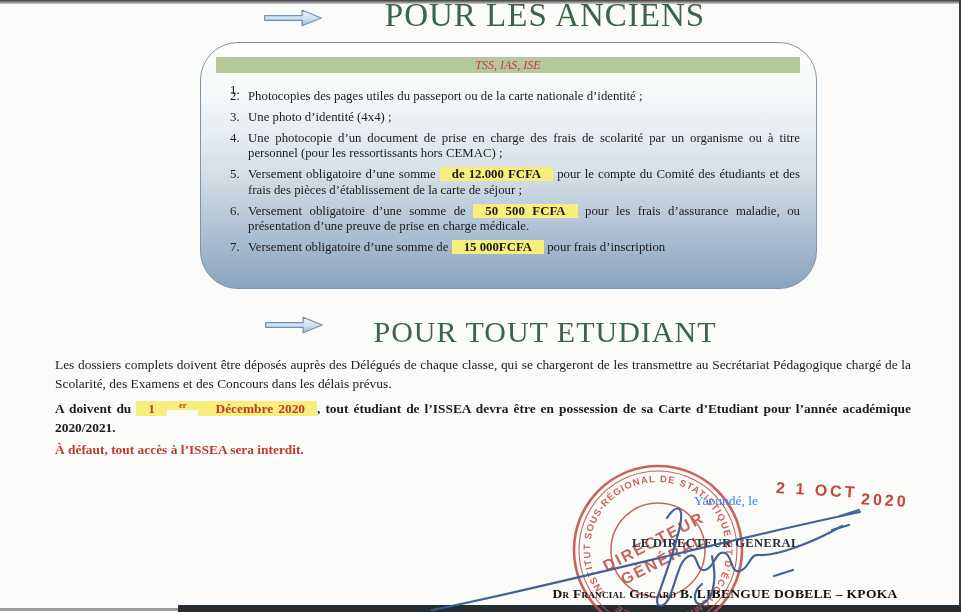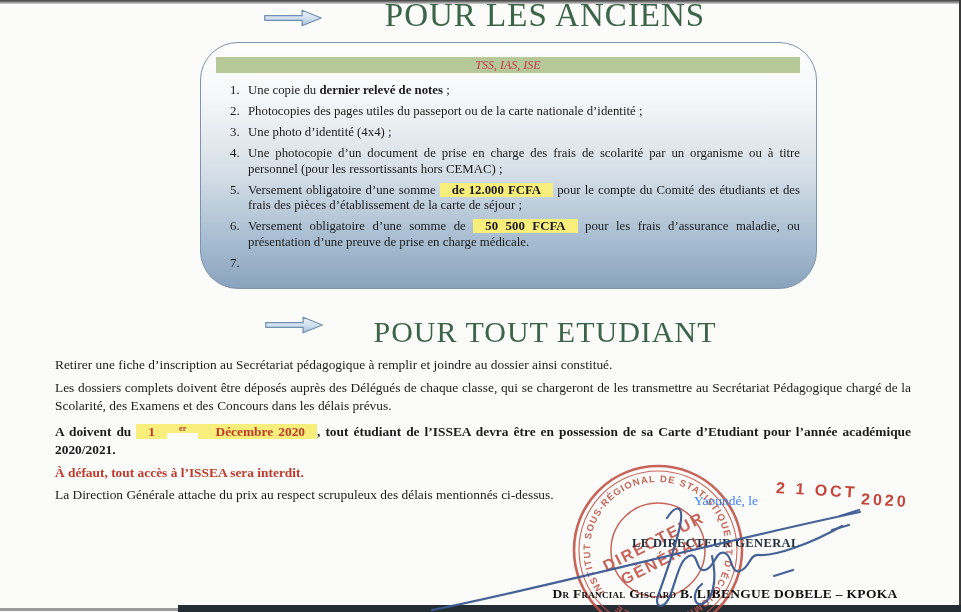--- a/index.html
+++ b/index.html
@@ -89,53 +89,51 @@
   </defs>
   <path d="M3 9.5 H44 V3.5 L65 12 L44 20.5 V14.5 H3 Z" fill="url(#arrowGrad)" stroke="#7291b0" stroke-width="1.4" stroke-linejoin="round"></path>
 </svg>
 <div class="sec-title title1">POUR LES ANCIENS</div>
 
 <div class="reqbox"></div>
 <div class="greenbar">TSS, IAS, ISE</div>
 
 <div class="reqlist">
   <div class="li">
-    <span class="num">1.</span><span><span>Une copie du </span><span class="b">dernier relevé de notes</span><span> ;</span></span>
+    <span class="num">1.</span>
   </div>
   <div class="li">
     <span class="num">2.</span><span><span>Photocopies des pages utiles du passeport ou de la carte nationale d’identité ;</span></span>
   </div>
   <div class="li">
     <span class="num">3.</span><span><span>Une photo d’identité (4x4) ;</span></span>
   </div>
   <div class="li">
     <span class="num">4.</span><span><span>Une photocopie d’un document de prise en charge des frais de scolarité par un organisme ou à titre personnel (pour les ressortissants hors CEMAC) ;</span></span>
   </div>
   <div class="li">
     <span class="num">5.</span><span><span>Versement obligatoire d’une somme </span><span class="b hl">de 12.000 FCFA</span><span> pour le compte du Comité des étudiants et des frais des pièces d’établissement de la carte de séjour ;</span></span>
   </div>
   <div class="li">
     <span class="num">6.</span><span><span>Versement obligatoire d’une somme de </span><span class="b hl">50 500 FCFA</span><span> pour les frais d’assurance maladie, ou présentation d’une preuve de prise en charge médicale.</span></span>
   </div>
   <div class="li">
-    <span class="num">7.</span>
+    <span class="num">7.</span><span><span>Versement obligatoire d’une somme de </span><span class="b hl">15 000FCFA</span><span> pour frais d’inscription</span></span>
   </div>
 </div>
 
 <svg class="arrow arrow2" viewBox="0 0 68 24">
   <path d="M3 9.5 H44 V3.5 L65 12 L44 20.5 V14.5 H3 Z" fill="url(#arrowGrad)" stroke="#7291b0" stroke-width="1.4" stroke-linejoin="round"></path>
 </svg>
 <div class="sec-title title2">POUR TOUT ETUDIANT</div>
 
 <div class="paras">
-  <p><span>Retirer une fiche d’inscription au Secrétariat pédagogique à remplir et joindre au dossier ainsi constitué.</span></p>
   <p><span>Les dossiers complets doivent être déposés auprès des Délégués de chaque classe, qui se chargeront de les transmettre au Secrétariat Pédagogique chargé de la Scolarité, des Examens et des Concours dans les délais prévus.</span></p>
   <p><span class="b">A doivent du </span><span class="b hl red">1</span><span class="b hl red sup">er</span><span class="b hl red"> Décembre 2020</span><span class="b">, tout étudiant de l’ISSEA devra être en possession de sa Carte d’Etudiant pour l’année académique 2020/2021.</span></p>
   <p><span class="b red">À défaut, tout accès à l’ISSEA sera interdit.</span></p>
-  <p><span>La Direction Générale attache du prix au respect scrupuleux des délais mentionnés ci-dessus.</span></p>
 </div>
 
 <svg class="stamp" viewBox="0 0 184 184">
   <g fill="none" stroke="#c05045">
     <circle cx="92" cy="92" r="84" stroke-width="2.6"></circle>
     <circle cx="92" cy="92" r="79" stroke-width="1.1"></circle>
     <circle cx="92" cy="92" r="47" stroke-width="1.5"></circle>
   </g>
   <defs>
     <path id="ringPath" d="M 24,92 A 68,68 0 1 1 160,92 A 68,68 0 1 1 24,92"></path>

